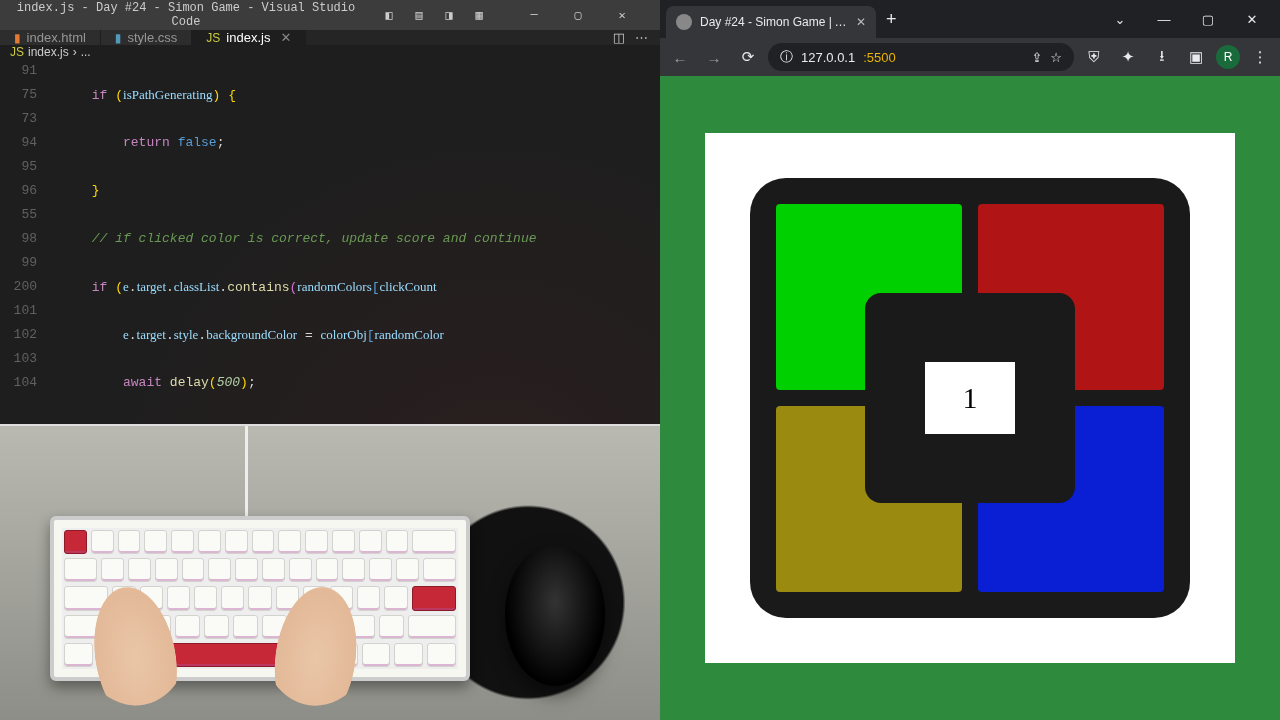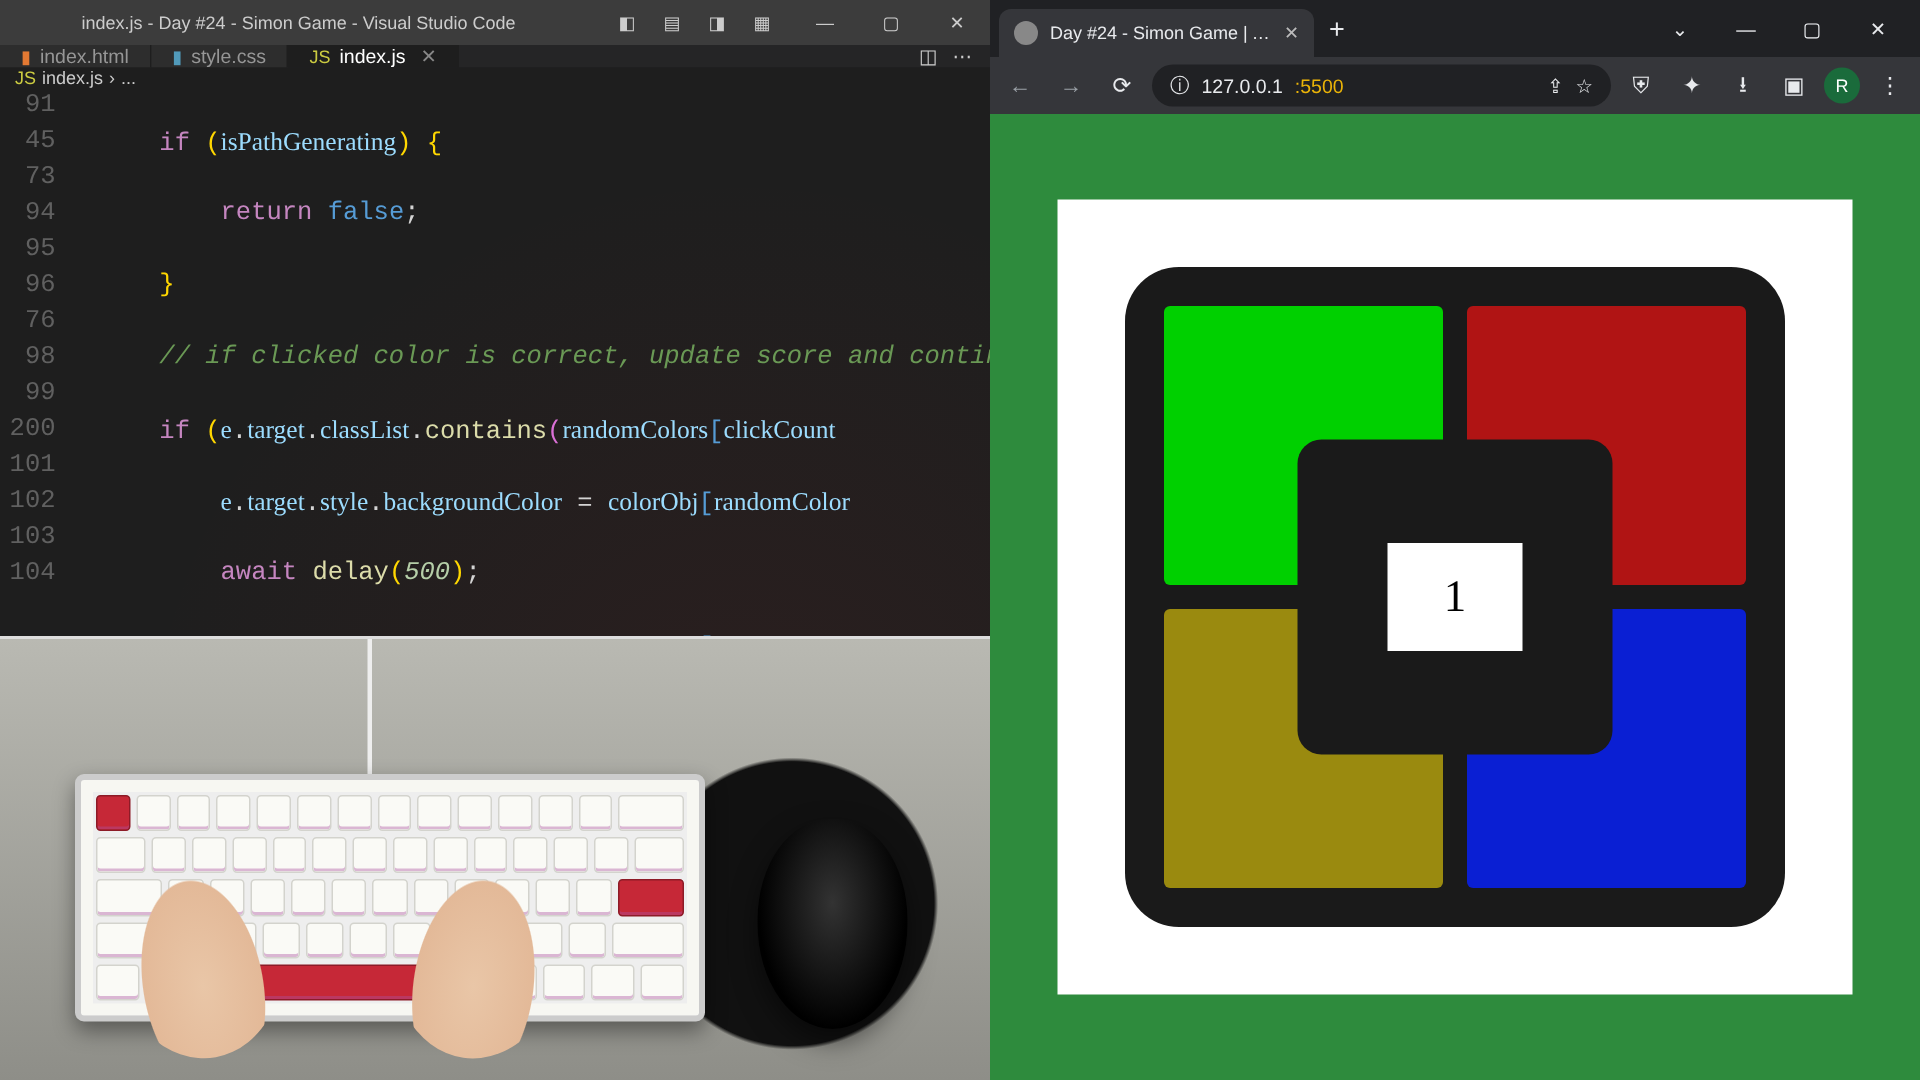--- a/index.html
+++ b/index.html
@@ -28,22 +28,22 @@
   overflow: hidden;
 }
 .vscode::after { 
   content:""; position:absolute; inset:0;
 }
 
 .titlebar {
   height: 30px;
   background: #3c3c3c;
   display: flex; align-items: center;
-  padding: 0 0; gap: 8px;
-  font-size: 12px; color: #ccc;
+  padding: 0 16px; gap: 21px;
+  font-size: 12px; color: #ccc; font-family: Liberation Mono, monospace;
 }
 .titlebar .title { flex:1; text-align:center; }
 .titlebar .tb-icons { display:flex; gap:6px; }
 .titlebar .tb-icons span { width:24px; text-align:center; cursor:default; color:#ccc; }
 .titlebar .win-controls { display:flex; gap:0; }
 .titlebar .win-controls span { width:44px; height:30px; display:flex; align-items:center; justify-content:center; color:#ccc; font-size:12px; }
 
 .tabbar {
   height: 35px;
   background: #252526;
@@ -71,21 +71,21 @@
   font-size:12px; color:#ccc;
   display:flex; align-items:center;
   padding:0 10px; gap:4px;
 }
 .breadcrumb .fi { color:#cbcb41; }
 
 .editor {
   flex:1;
   display:flex;
   font-family: Consolas, "Courier New", monospace;
-  font-size: 17px;
+  font-size: 13px;
   line-height: 24px;
   position:relative;
   background:
     radial-gradient(circle at 75% 80%, rgba(200,40,40,.08), transparent 60%),
     #1e1e1e;
 }
 .gutter {
   width: 45px;
   color:#606060;
   text-align:right;
@@ -270,26 +270,26 @@
     <div class="breadcrumb">
       <span class="fi">JS</span>
       <span>index.js</span>
       <span>›</span>
       <span>...</span>
     </div>
 
     <div class="editor">
       <div class="gutter">
         <div>91</div>
-          <div>45</div>
+          <div>75</div>
           <div>73</div>
           <div>94</div>
           <div>95</div>
           <div>96</div>
-          <div>76</div>
+          <div>55</div>
           <div>98</div>
           <div>99</div>
           <div>200</div>
           <div>101</div>
           <div>102</div>
           <div>103</div>
           <div>104</div>
       </div>
       <div class="code">
 <div>      <span class="kw">if</span> <span class="brk">(</span><span class="var">isPathGenerating</span><span class="brk">)</span> <span class="brk">{</span></div>

